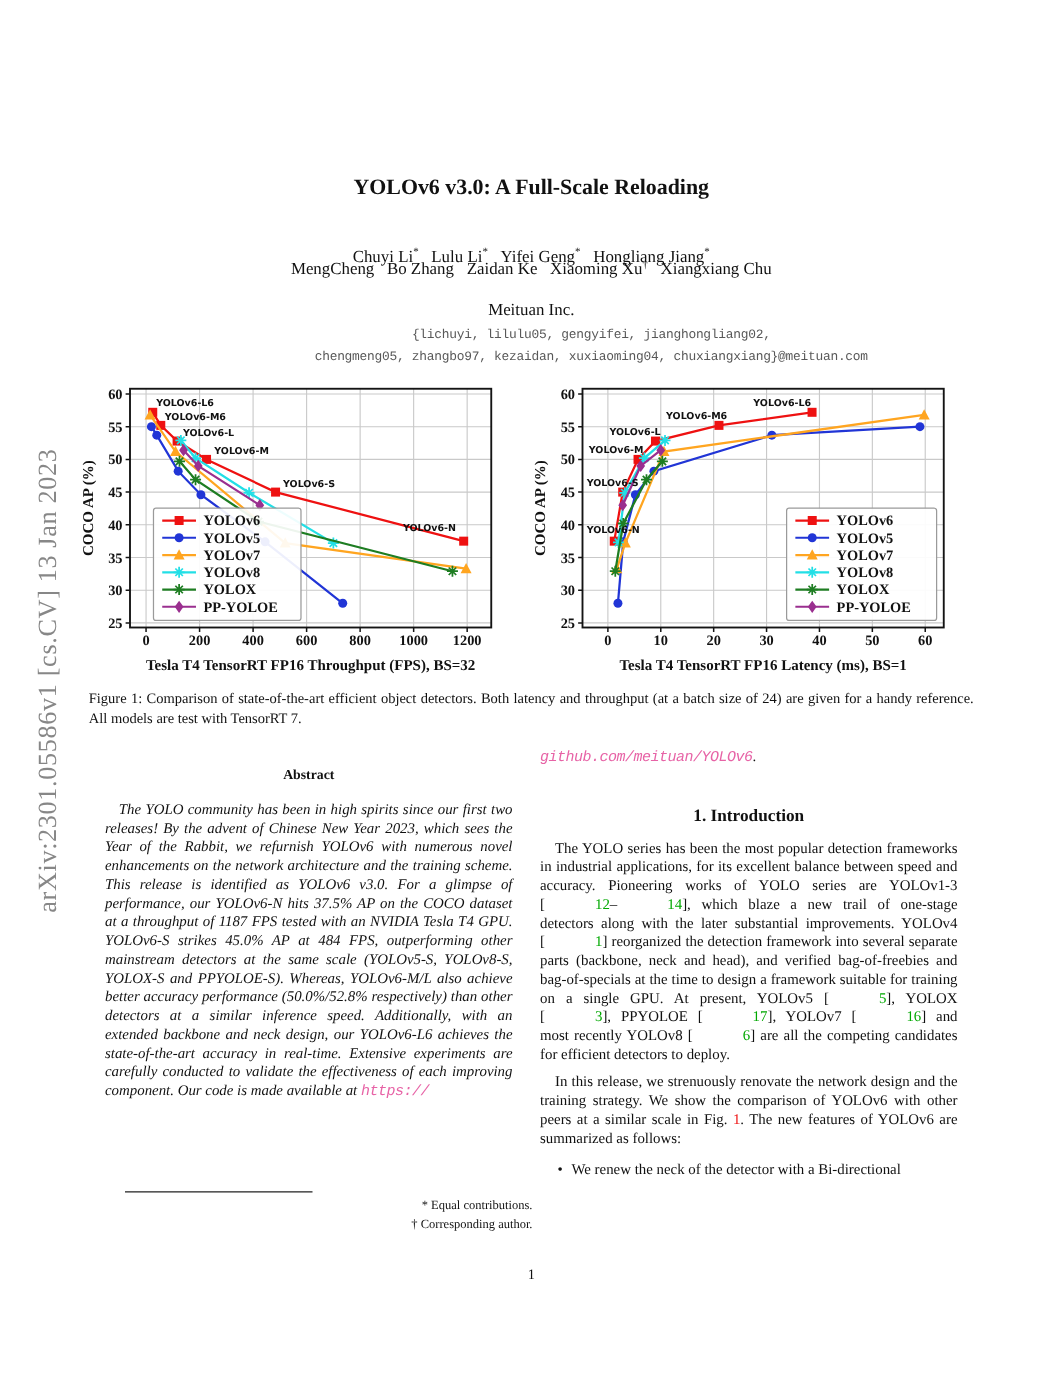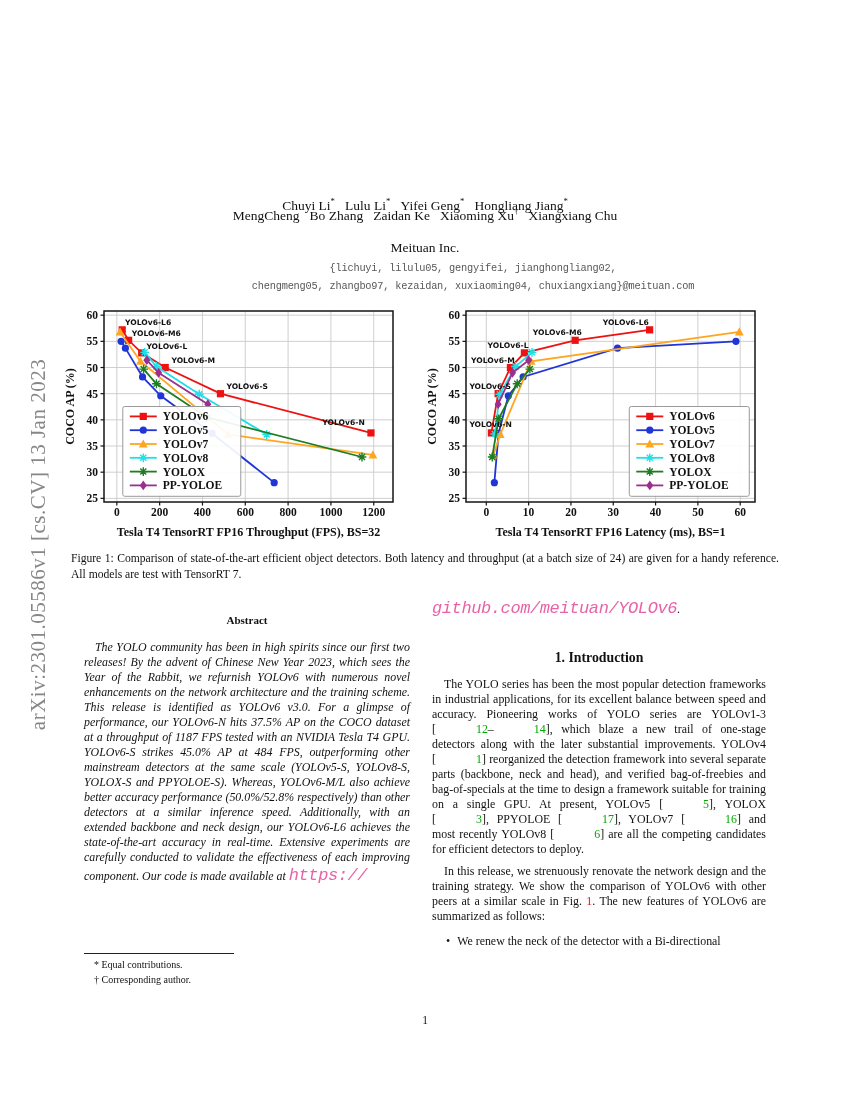--- a/index.html
+++ b/index.html
@@ -20,43 +20,44 @@
   .col{position:absolute;top:598px;font-size:11.9px;line-height:1.26;text-align:justify;}
   .col-left{left:84px;width:326px;}
   .col-right{left:432px;width:334px;}
   .abs-head{text-align:center;font-weight:bold;font-size:11px;margin:16px 0 12px 0;}
   .abs-text{font-style:italic;margin:0;text-indent:11px;}
   .sec-head{font-weight:bold;font-size:13.8px;margin:30px 0 10px 0;text-align:center;}
   .para{margin:0 0 7px 0;text-indent:12px;}
   .bullet-row{margin:10px 0 0 14px;display:flex;}
   .bullet-glyph{margin-right:7px;}
   .link{font-family:"Liberation Mono",monospace;font-style:italic;color:var(--link);
-        font-size:17px;letter-spacing:-0.4px;margin-top:36px;}
+        font-size:12px;letter-spacing:-0.4px;margin-top:36px;}
   .cite{color:var(--cite);padding-left:40px;}
   .figref{color:var(--figref);}
   .sup{vertical-align:super;font-size:0.65em;}
   .link-line{text-align:left;text-indent:0;}
-  .footnotes{position:absolute;left:84px;top:953px;width:326px;font-size:10px;
-        line-height:1.45;text-align:left;}
+  .footnotes{position:absolute;left:100px;top:953px;width:326px;font-size:10px;
+        line-height:1.45;text-align:right;}
   .fn-rule{width:150px;border-top:1px solid #222;margin-bottom:4px;}
   .fn-line{padding-left:10px;}
   .pageno{position:absolute;left:0;top:1014px;width:100%;text-align:center;font-size:11.5px;}
   
   .tick{font:bold 11.5px "Liberation Serif",serif;fill:#111;}
   .axlabel{font:bold 12px "Liberation Serif",serif;fill:#111;}
   .anno{font:bold 7.6px "DejaVu Sans",sans-serif;fill:#111;}
   .lgnd{font:bold 11.5px "Liberation Serif",serif;fill:#111;}
 </style>
 </head>
 <body>
 
 <div class="page">
 
   <div class="arxiv-side">arXiv:2301.05586v1  [cs.CV]  13 Jan 2023</div>
 
+  <div class="title">YOLOv6 v3.0: A Full-Scale Reloading</div>
 
   <div class="authors" style="top:196px"><span>Chuyi Li</span><span class="sup">*</span><span>&nbsp;&nbsp;&nbsp;Lulu Li</span><span class="sup">*</span><span>&nbsp;&nbsp;&nbsp;Yifei Geng</span><span class="sup">*</span><span>&nbsp;&nbsp;&nbsp;Hongliang Jiang</span><span class="sup">*</span></div>
   <div class="authors" style="top:206px"><span>MengCheng&nbsp;&nbsp;&nbsp;Bo Zhang&nbsp;&nbsp;&nbsp;Zaidan Ke&nbsp;&nbsp;&nbsp;Xiaoming Xu</span><span class="sup">†</span><span>&nbsp;&nbsp;&nbsp;Xiangxiang Chu</span></div>
   <div class="affil" style="top:240px">Meituan Inc.</div>
 
   <div class="emails" style="top:262px">{lichuyi, lilulu05, gengyifei, jianghongliang02,</div>
   <div class="emails" style="top:280px">chengmeng05, zhangbo97, kezaidan, xuxiaoming04, chuxiangxiang}@meituan.com</div>
 
   <svg class="chart" style="left:62px;top:303px" viewBox="0 0 338 243">
       <line x1="54.84444444444445" y1="8" x2="54.84444444444445" y2="199" stroke="#c9c9c9" stroke-width="0.9"></line>

